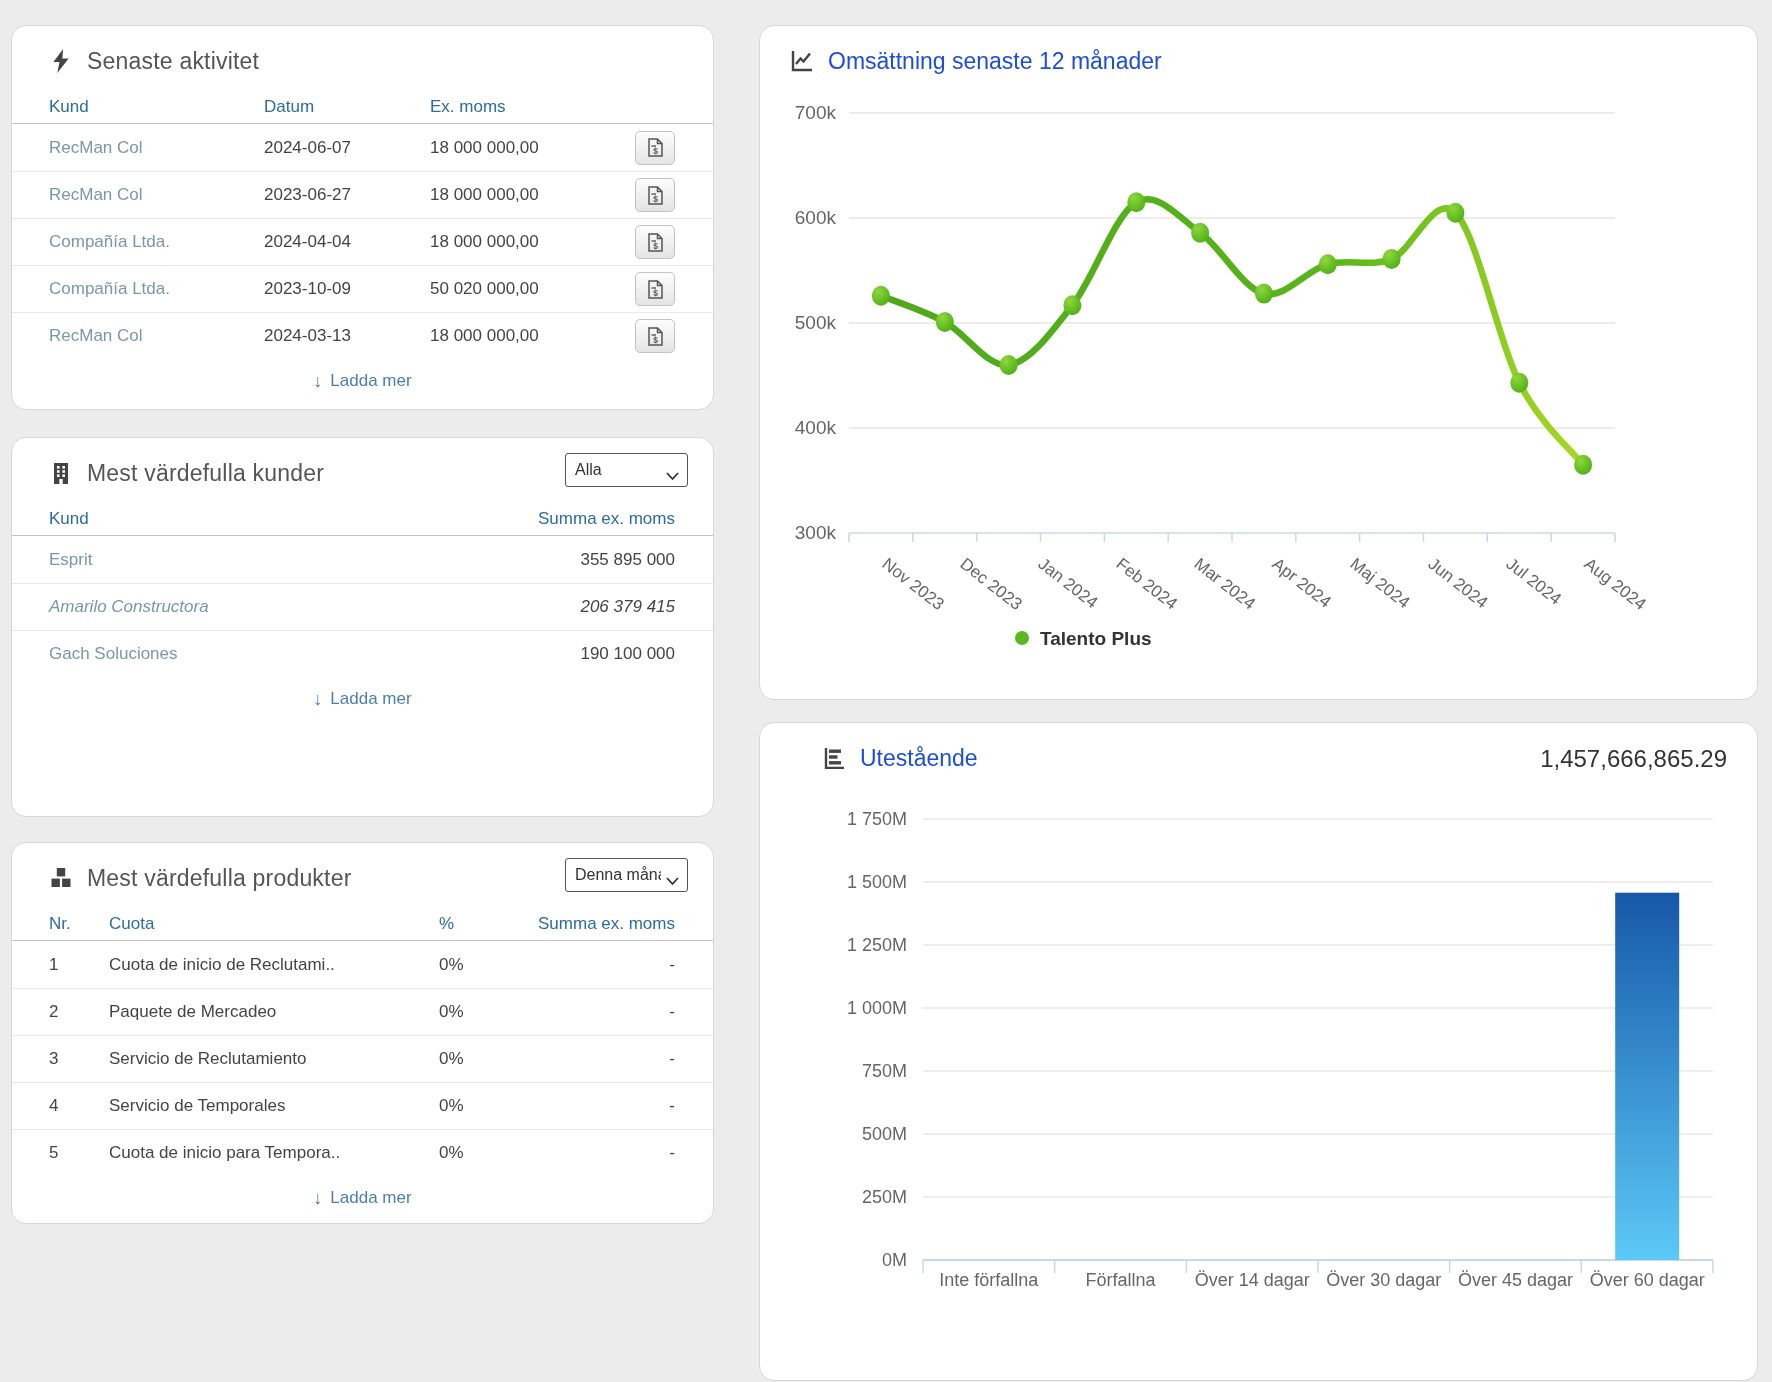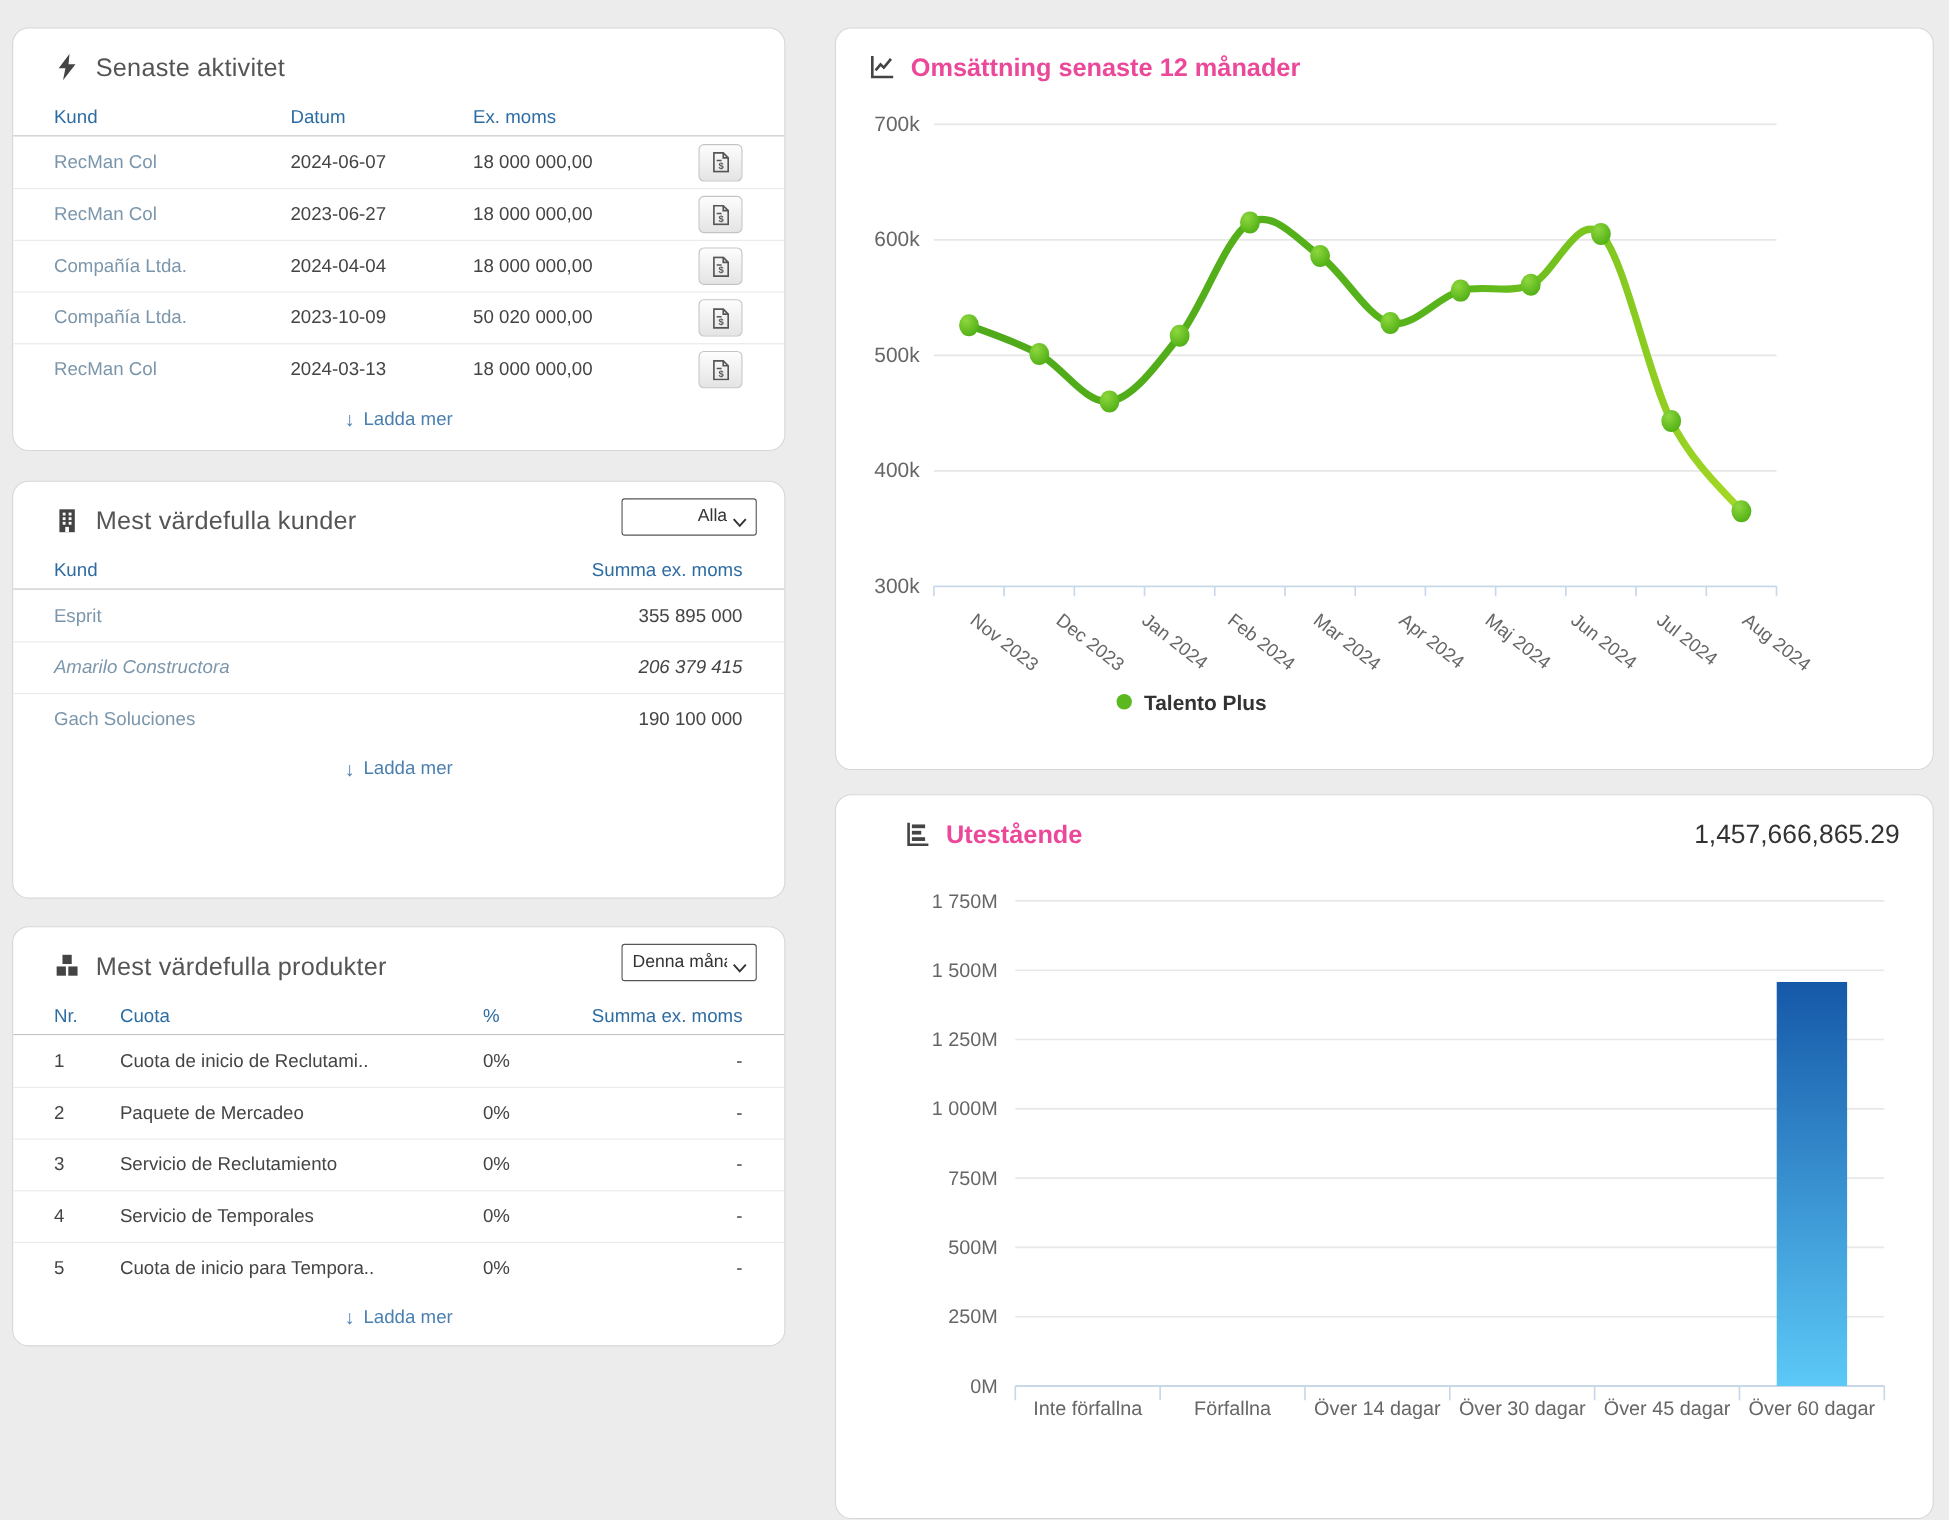--- a/index.html
+++ b/index.html
@@ -29,27 +29,27 @@
   .cell.right { text-align:right; }
   .trow.italic .cell { font-style:italic; }
   .card-foot { height:44px; display:flex; align-items:center; justify-content:center; }
   .load-more { display:inline-flex; align-items:center; gap:8px; font-size:17px; color:#4a7fb0; text-decoration:none; cursor:pointer; }
   .load-more .arr { font-size:18px; color:#4a7fb0; }
 
   .doc-btn { width:40px; height:34px; justify-self:end; border:1px solid #c3c3c3; border-radius:5px;
              background:linear-gradient(#fdfdfd,#e4e4e4); cursor:pointer; display:flex; align-items:center; justify-content:center; }
 
   .select-box { position:absolute; right:25px; top:15px; width:123px; height:34px; border:1px solid #555; border-radius:3px;
-                background:#fff; display:flex; align-items:center; padding:0 26px 0 9px; cursor:pointer; overflow:hidden;justify-content:flex-end; }
+                background:#fff; display:flex; align-items:center; padding:0 26px 0 9px; cursor:pointer; overflow:hidden; }
   .select-box .sel-text { font-size:16px; color:#333; white-space:nowrap; overflow:hidden; }
   .select-box .chev { position:absolute; right:8px; top:13px; }
 
   
   .chart-head { height:56px; display:flex; align-items:center; gap:14px; padding:14px 30px 0 30px; position:relative; }
-  .chart-head h2 { font-size:23px; font-weight:700; color:#ec4899; }
+  .chart-head h2 { font-size:23px; font-weight:400; color:#1d4ed8; }
   .total-val { position:absolute; right:30px; top:22px; font-size:24px; color:#333; }
   svg text { font-family:"Liberation Sans", sans-serif; }
   .ytick { font-size:19px; fill:#666; }
   .ytick2 { font-size:18px; fill:#666; }
   .xtick { font-size:17px; fill:#666; }
   .xcat { font-size:18px; fill:#666; }
   .legend-text { font-size:19px; font-weight:bold; fill:#333; }
 </style>
 </head>
 <body>

